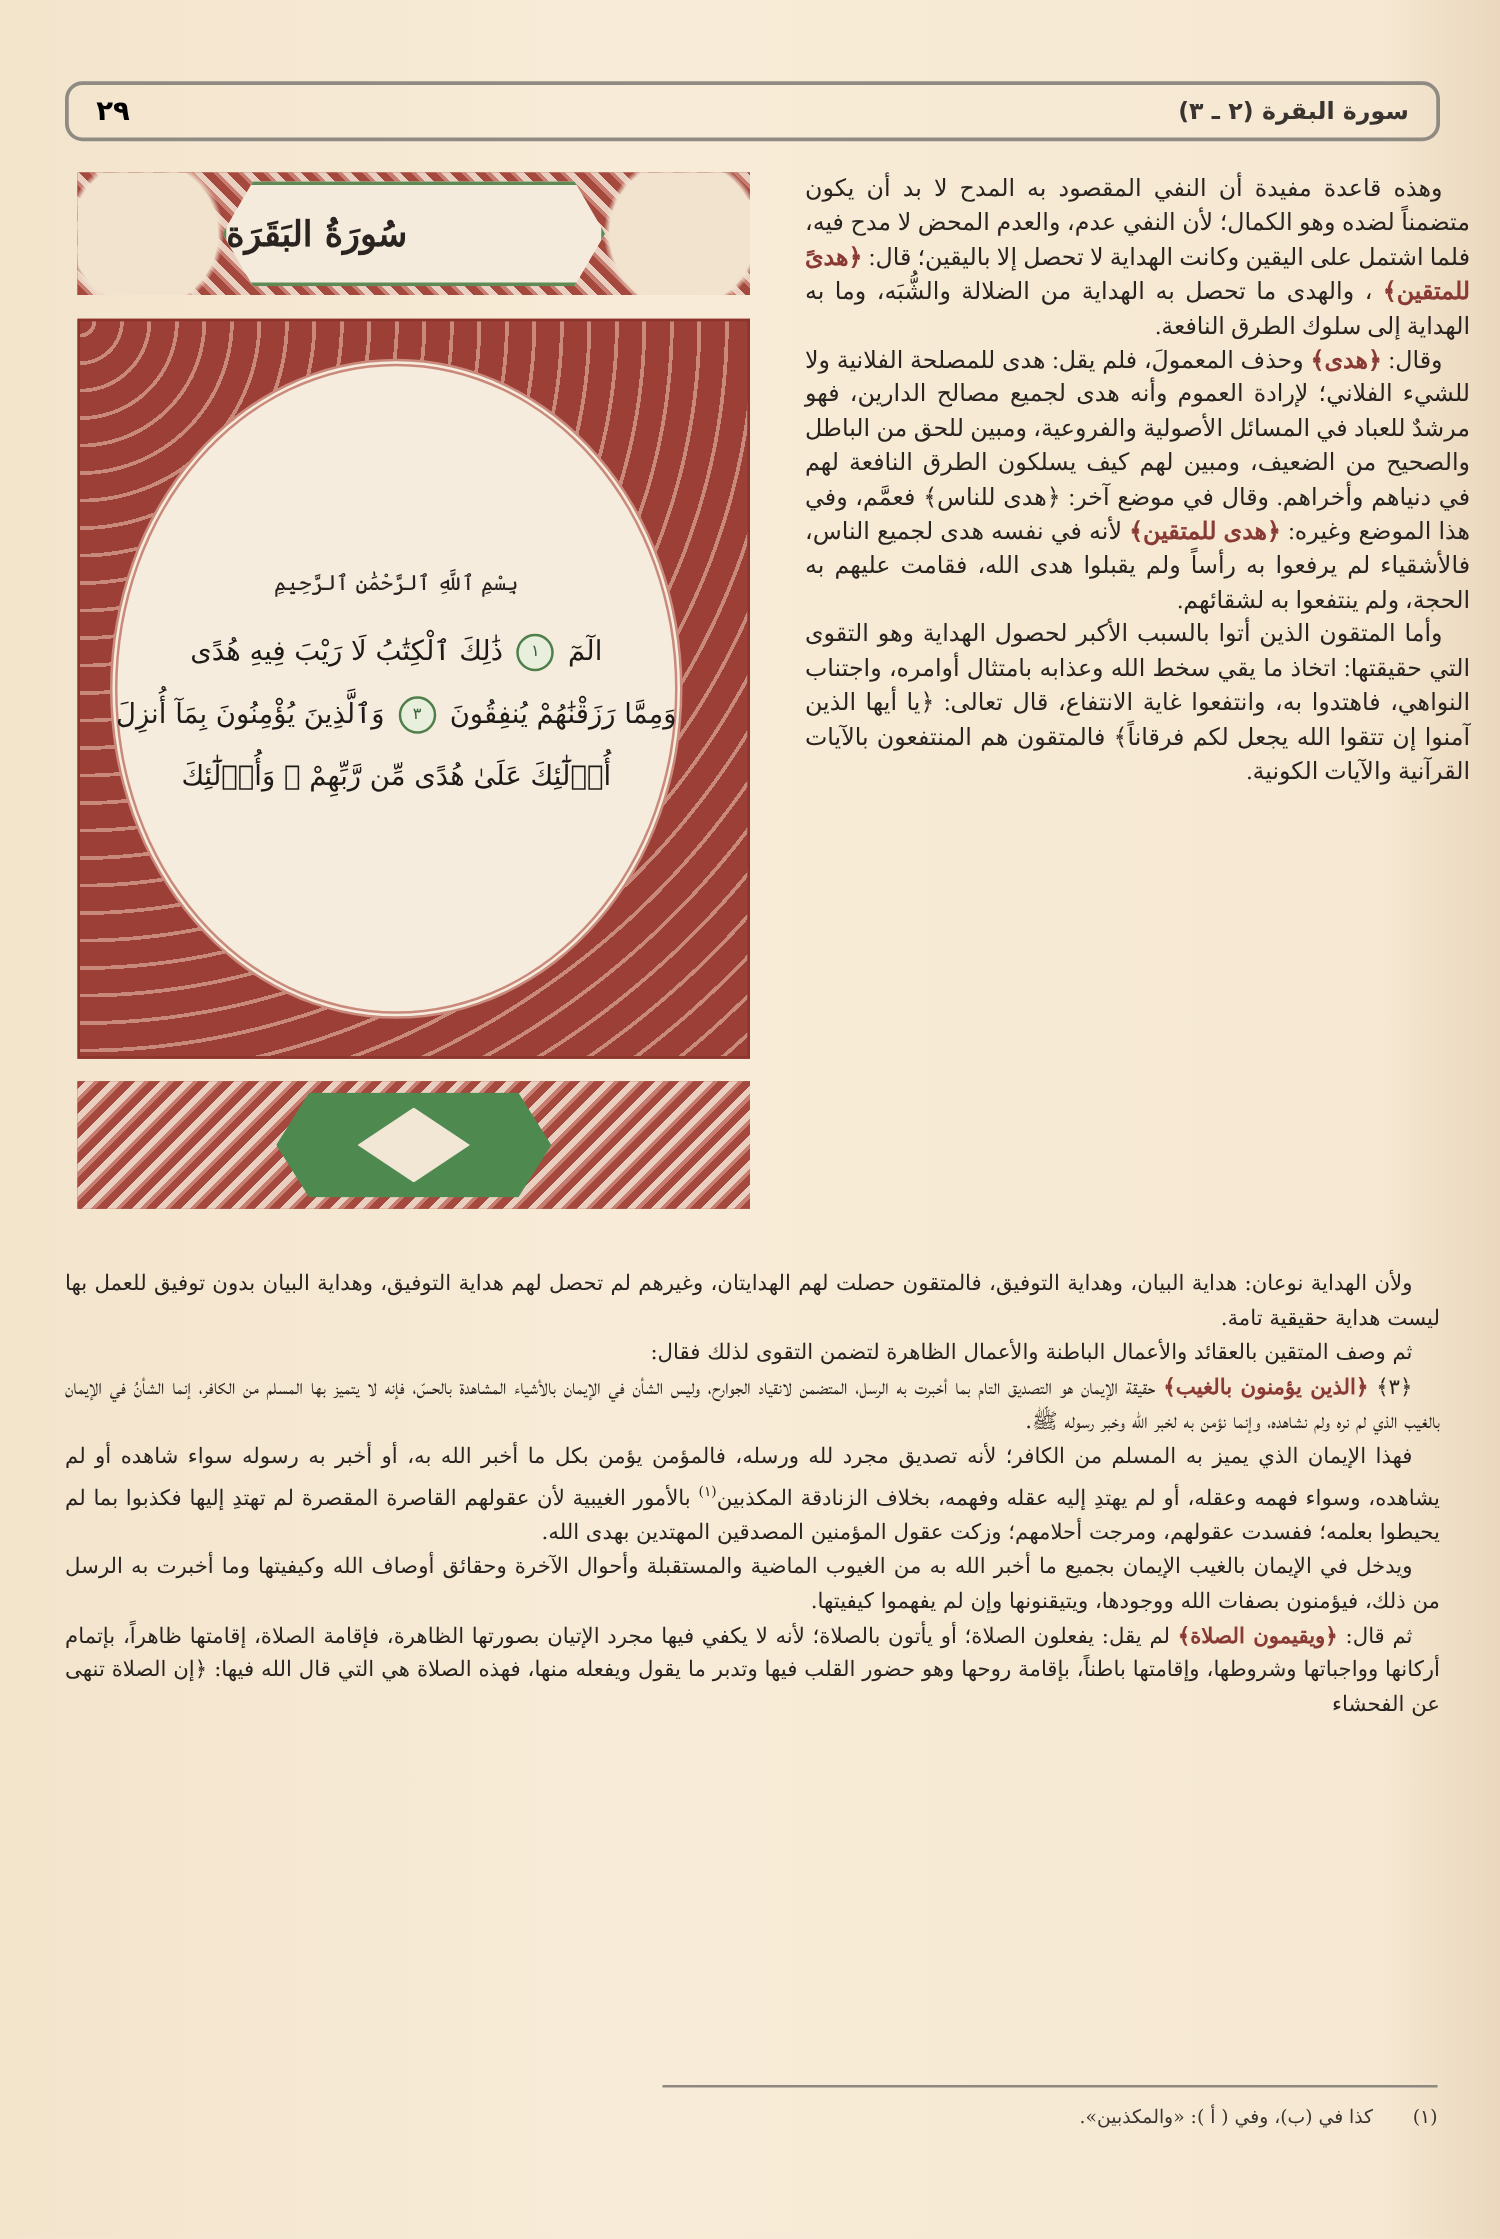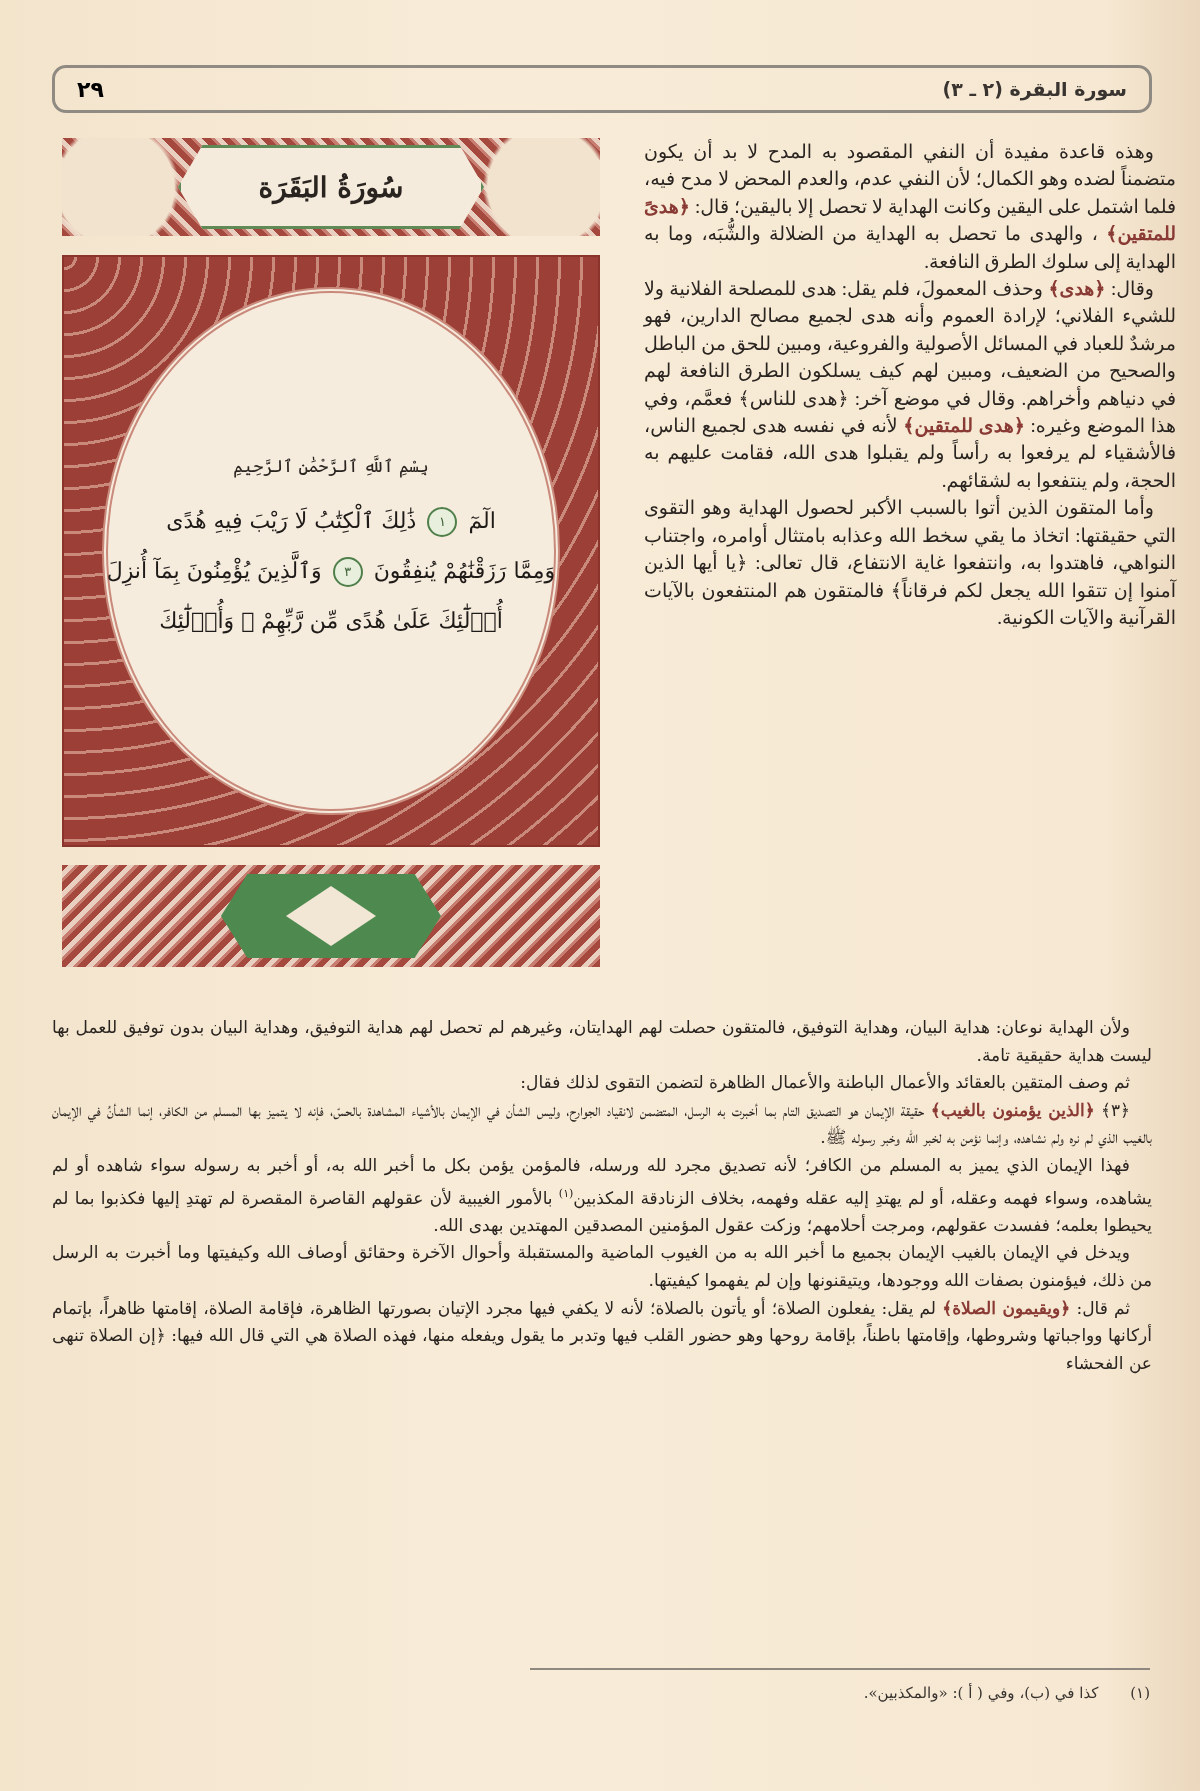--- a/index.html
+++ b/index.html
@@ -29,33 +29,33 @@
       radial-gradient(circle at 10% 50%, #f2e3cf 12%, transparent 13%),
       radial-gradient(circle at 90% 50%, #f2e3cf 12%, transparent 13%),
       repeating-linear-gradient(45deg, #a5493f 0 6px, #c77d70 6px 9px, #e9cfc0 9px 14px),
       #a5493f;
     display:flex; align-items:center; justify-content:center;
   }
   .cartouche {
     width:300px; height:78px; background:#f5ebdc;
     border:3px solid #5f8a55;
     clip-path: polygon(8% 0, 92% 0, 100% 50%, 92% 100%, 8% 100%, 0 50%);
-    display:flex; align-items:center; justify-content:center;
+    display:flex; align-items:center; 
   }
   .surah-name { font-family:"DejaVu Serif", serif; font-size:28px; font-weight:bold; color:#2a2420; direction:rtl; }
 
   .quran-panel {
     position:absolute; left:62px; top:255px; width:538px; height:592px;
     background:
       repeating-radial-gradient(circle at 0 0, #9c3f36 0 10px, #c98a7c 10px 13px, #9c3f36 13px 22px),
       #9c3f36;
     border:2px solid #8a342c; box-sizing:border-box;
   }
   .quran-oval {
-    position:absolute; left:38px; top:30px; width:458px; height:528px;
+    position:absolute; left:24px; top:30px; width:458px; height:528px;
     border-radius:50%;
     background:#f6ecdd;
     border:6px double #c98a7c;
     box-sizing:border-box;
     display:flex; flex-direction:column; align-items:center; justify-content:center;
     direction:rtl; padding:20px 24px;
   }
   .basmala { font-family:"DejaVu Serif", serif; font-size:17px; margin-bottom:20px; color:#2a2420; }
   .ayah-line { font-family:"DejaVu Serif", serif; font-size:22px; line-height:50px; white-space:nowrap; color:#1e1a18; }
   .ayah-marker {

